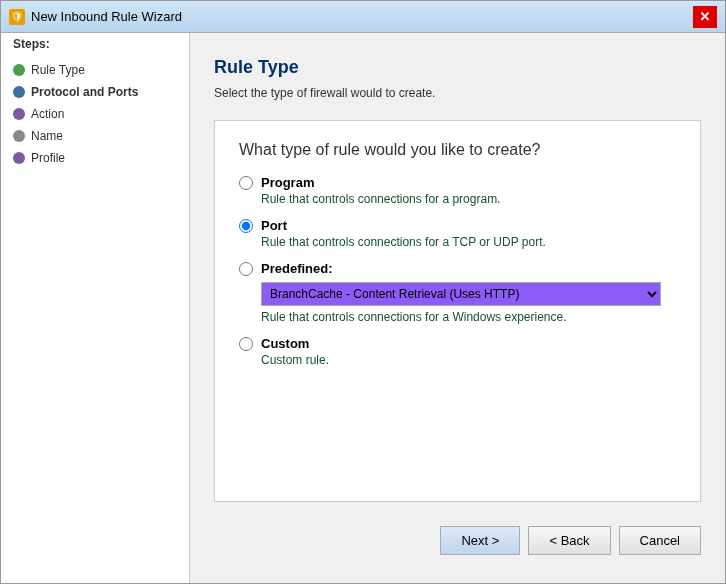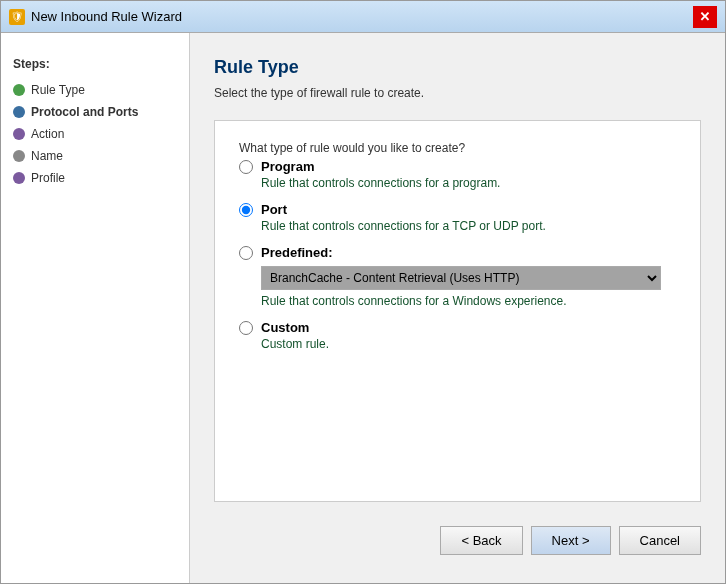--- a/index.html
+++ b/index.html
@@ -76,21 +76,21 @@
     .content-area {
       display: flex;
       flex: 1;
       overflow: hidden;
     }
 
     .sidebar {
       width: 189px;
       background: #fff;
       border-right: 1px solid #ccc;
-      padding: 20px 0;
+      padding: 0 0;
     }
 
     .sidebar-header {
       font-size: 12px;
       font-weight: bold;
       color: #333;
       padding: 4px 12px 8px 12px;
     }
 
     .sidebar-item {
@@ -142,23 +142,23 @@
 
     .form-area {
       background: #fff;
       border: 1px solid #ccc;
       padding: 20px 24px;
       flex: 1;
       margin-bottom: 16px;
     }
 
     .question-text {
-      font-size: 12px;
+      font-size: 16px;
       color: #333;
-      margin-bottom: 4px;
+      margin-bottom: 16px;
     }
 
     .radio-option {
       margin-bottom: 12px;
     }
 
     .radio-row {
       display: flex;
       align-items: center;
       gap: 8px;
@@ -185,21 +185,21 @@
     }
 
     .predefined-dropdown {
       margin-left: 22px;
       margin-top: 4px;
       margin-bottom: 4px;
       width: 400px;
       height: 24px;
       font-size: 12px;
       border: 1px solid #aaa;
-      background: #a3a3a3;
+      background: #8b5cf6;
       padding: 2px 4px;
       appearance: auto;
     }
 
     .footer-buttons {
       display: flex;
       justify-content: flex-end;
       gap: 8px;
       padding: 8px 0 4px 0;
     }
@@ -253,21 +253,21 @@
         <span>Name</span>
       </div>
       <div class="sidebar-item">
         <div class="step-dot dot-purple"></div>
         <span>Profile</span>
       </div>
     </div>
 
     <div class="main-content">
       <div class="page-title">Rule Type</div>
-      <div class="page-subtitle">Select the type of firewall rule to create.</div>
+      <div class="page-subtitle">Select the type of firewall would to create.</div>
 
       <div class="form-area">
         <div class="question-text">What type of rule would you like to create?</div>
 
         <div class="radio-option">
           <div class="radio-row">
             <input type="radio" name="ruletype" id="opt-program" style="">
             <label class="radio-label" for="opt-program">Program</label>
           </div>
           <div class="radio-desc">Rule that controls connections for a program.</div>
@@ -299,19 +299,19 @@
         <div class="radio-option">
           <div class="radio-row">
             <input type="radio" name="ruletype" id="opt-custom" style="">
             <label class="radio-label" for="opt-custom">Custom</label>
           </div>
           <div class="radio-desc">Custom rule.</div>
         </div>
       </div>
 
       <div class="footer-buttons">
+        <button class="btn btn-primary">Next &gt;</button>
         <button class="btn">&lt; Back</button>
-        <button class="btn btn-primary">Next &gt;</button>
         <button class="btn">Cancel</button>
       </div>
     </div>
   </div>
 </div>
 
 </body></html>

